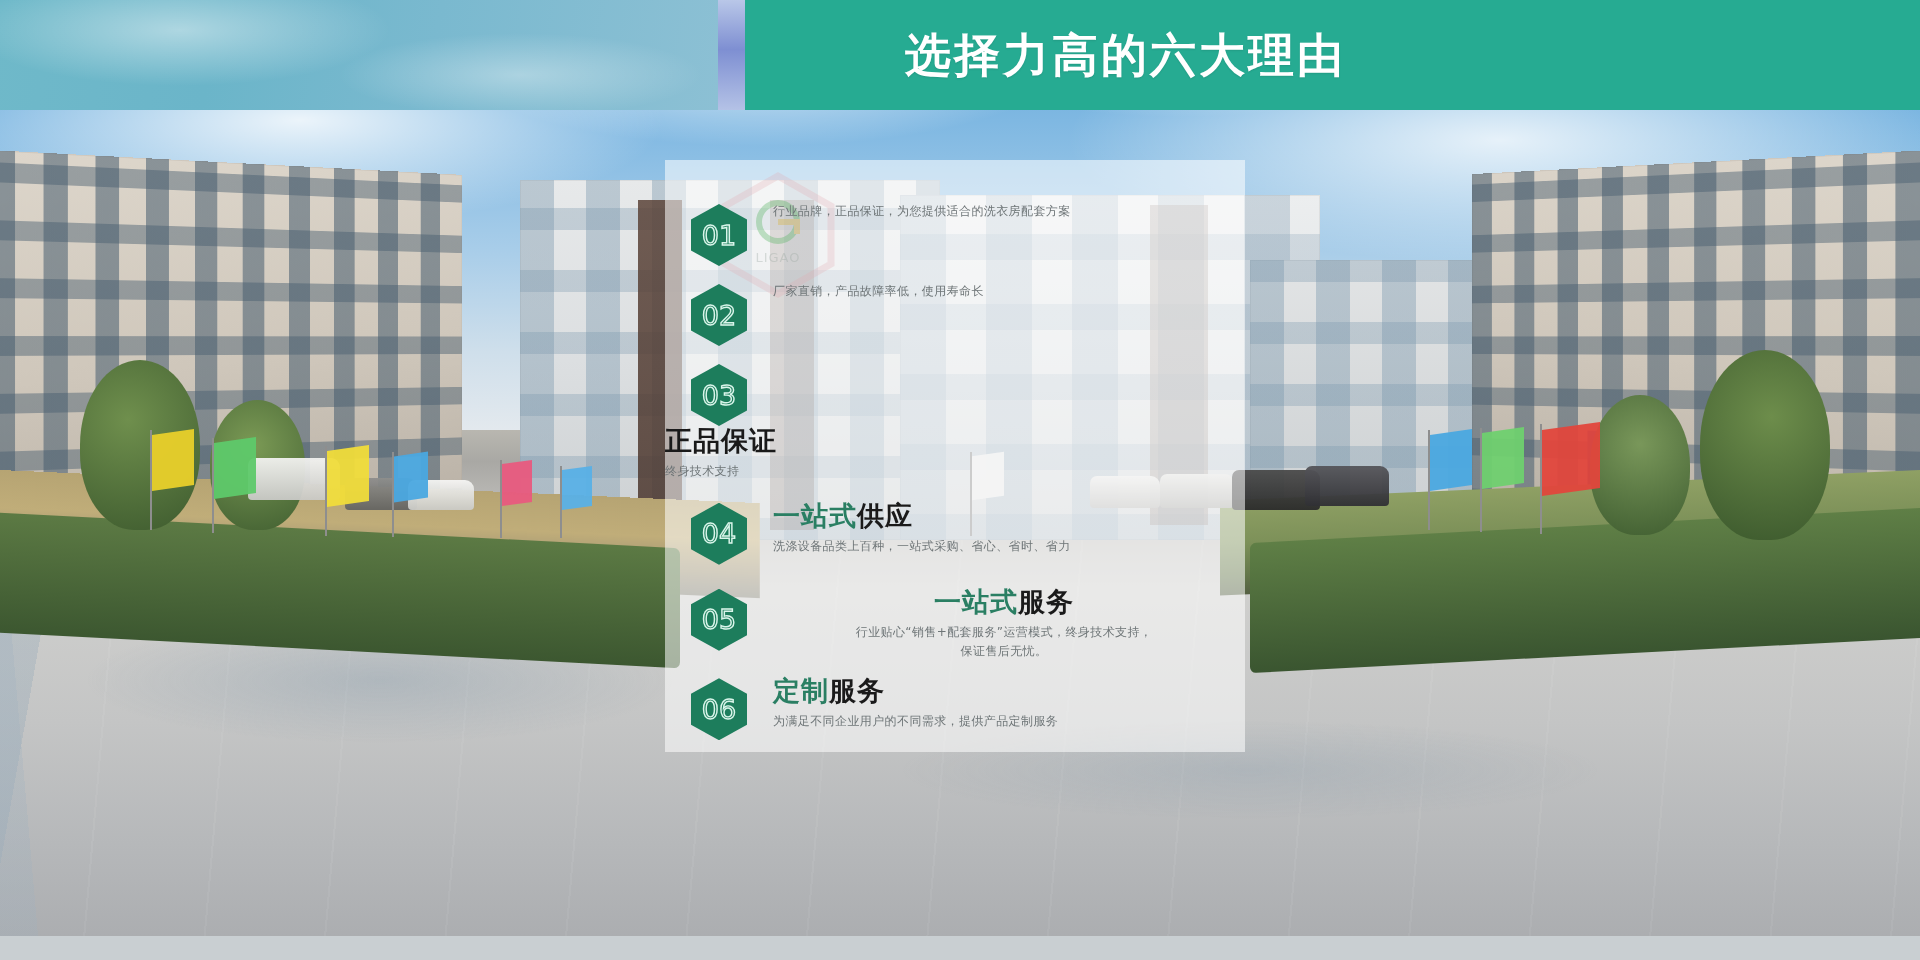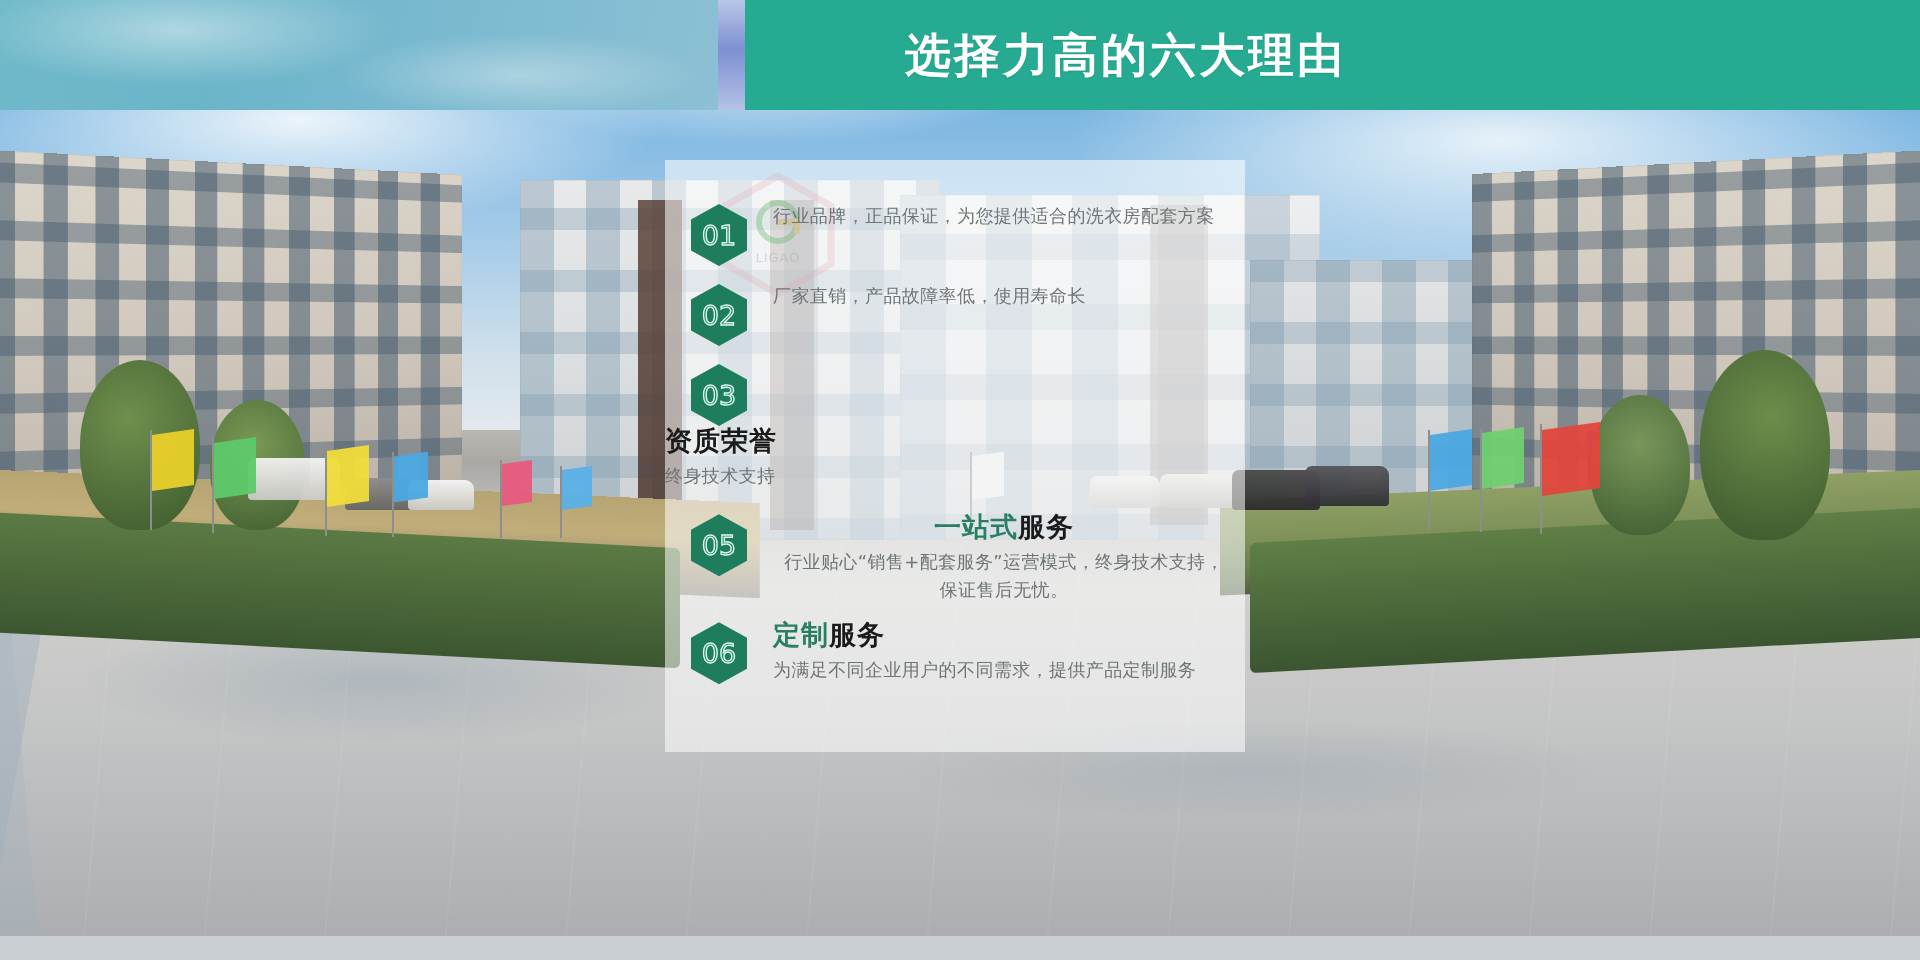--- a/index.html
+++ b/index.html
@@ -192,21 +192,21 @@
 
   .item .body { flex:1; padding-right:10px; }
   .item .title {
     font-size:27px; font-weight:bold; line-height:1.12; letter-spacing:1px;
     margin-bottom:6px; white-space:nowrap;
     font-family:"DejaVu Sans","Liberation Sans",sans-serif;
   }
   .t-green { color:#2a7f63; }
   .t-dark  { color:#1a1a1a; }
   .item .desc {
-    font-size:18px; color:#6e7577; line-height:1.55; letter-spacing:.4px;
+    font-size:12px; color:#6e7577; line-height:1.55; letter-spacing:.4px;
     font-family:"DejaVu Sans","Liberation Sans",sans-serif;
     white-space:pre-line;
   }
 
   
   .item.i1 { margin-top:6px; }
   .item.i2 { margin-top:16px; }
   .item.i3 { margin-top:16px;flex-direction:column; }
   .item.i4 { margin-top:20px; }
   .item.i5 { margin-top:22px;text-align:center; }
@@ -331,26 +331,39 @@
       </div>
 
       <div class="item i3">
         <div class="badge-wrap">
           <div class="hexbtn">
             <span class="hexnum">03</span>
           </div>
         </div>
         <div class="body">
           <div class="title">
-            <span class="t-green"></span><span class="t-dark">资质荣誉</span>
+            <span class="t-green"></span><span class="t-dark">正品保证</span>
           </div>
           <div class="desc">终身技术支持</div>
         </div>
       </div>
 
+      <div class="item i4">
+        <div class="badge-wrap">
+          <div class="hexbtn">
+            <span class="hexnum">04</span>
+          </div>
+        </div>
+        <div class="body">
+          <div class="title">
+            <span class="t-green">一站式</span><span class="t-dark">供应</span>
+          </div>
+          <div class="desc">洗涤设备品类上百种，一站式采购、省心、省时、省力</div>
+        </div>
+      </div>
 
       <div class="item i5">
         <div class="badge-wrap">
           <div class="hexbtn">
             <span class="hexnum">05</span>
           </div>
         </div>
         <div class="body">
           <div class="title">
             <span class="t-green">一站式</span><span class="t-dark">服务</span>

